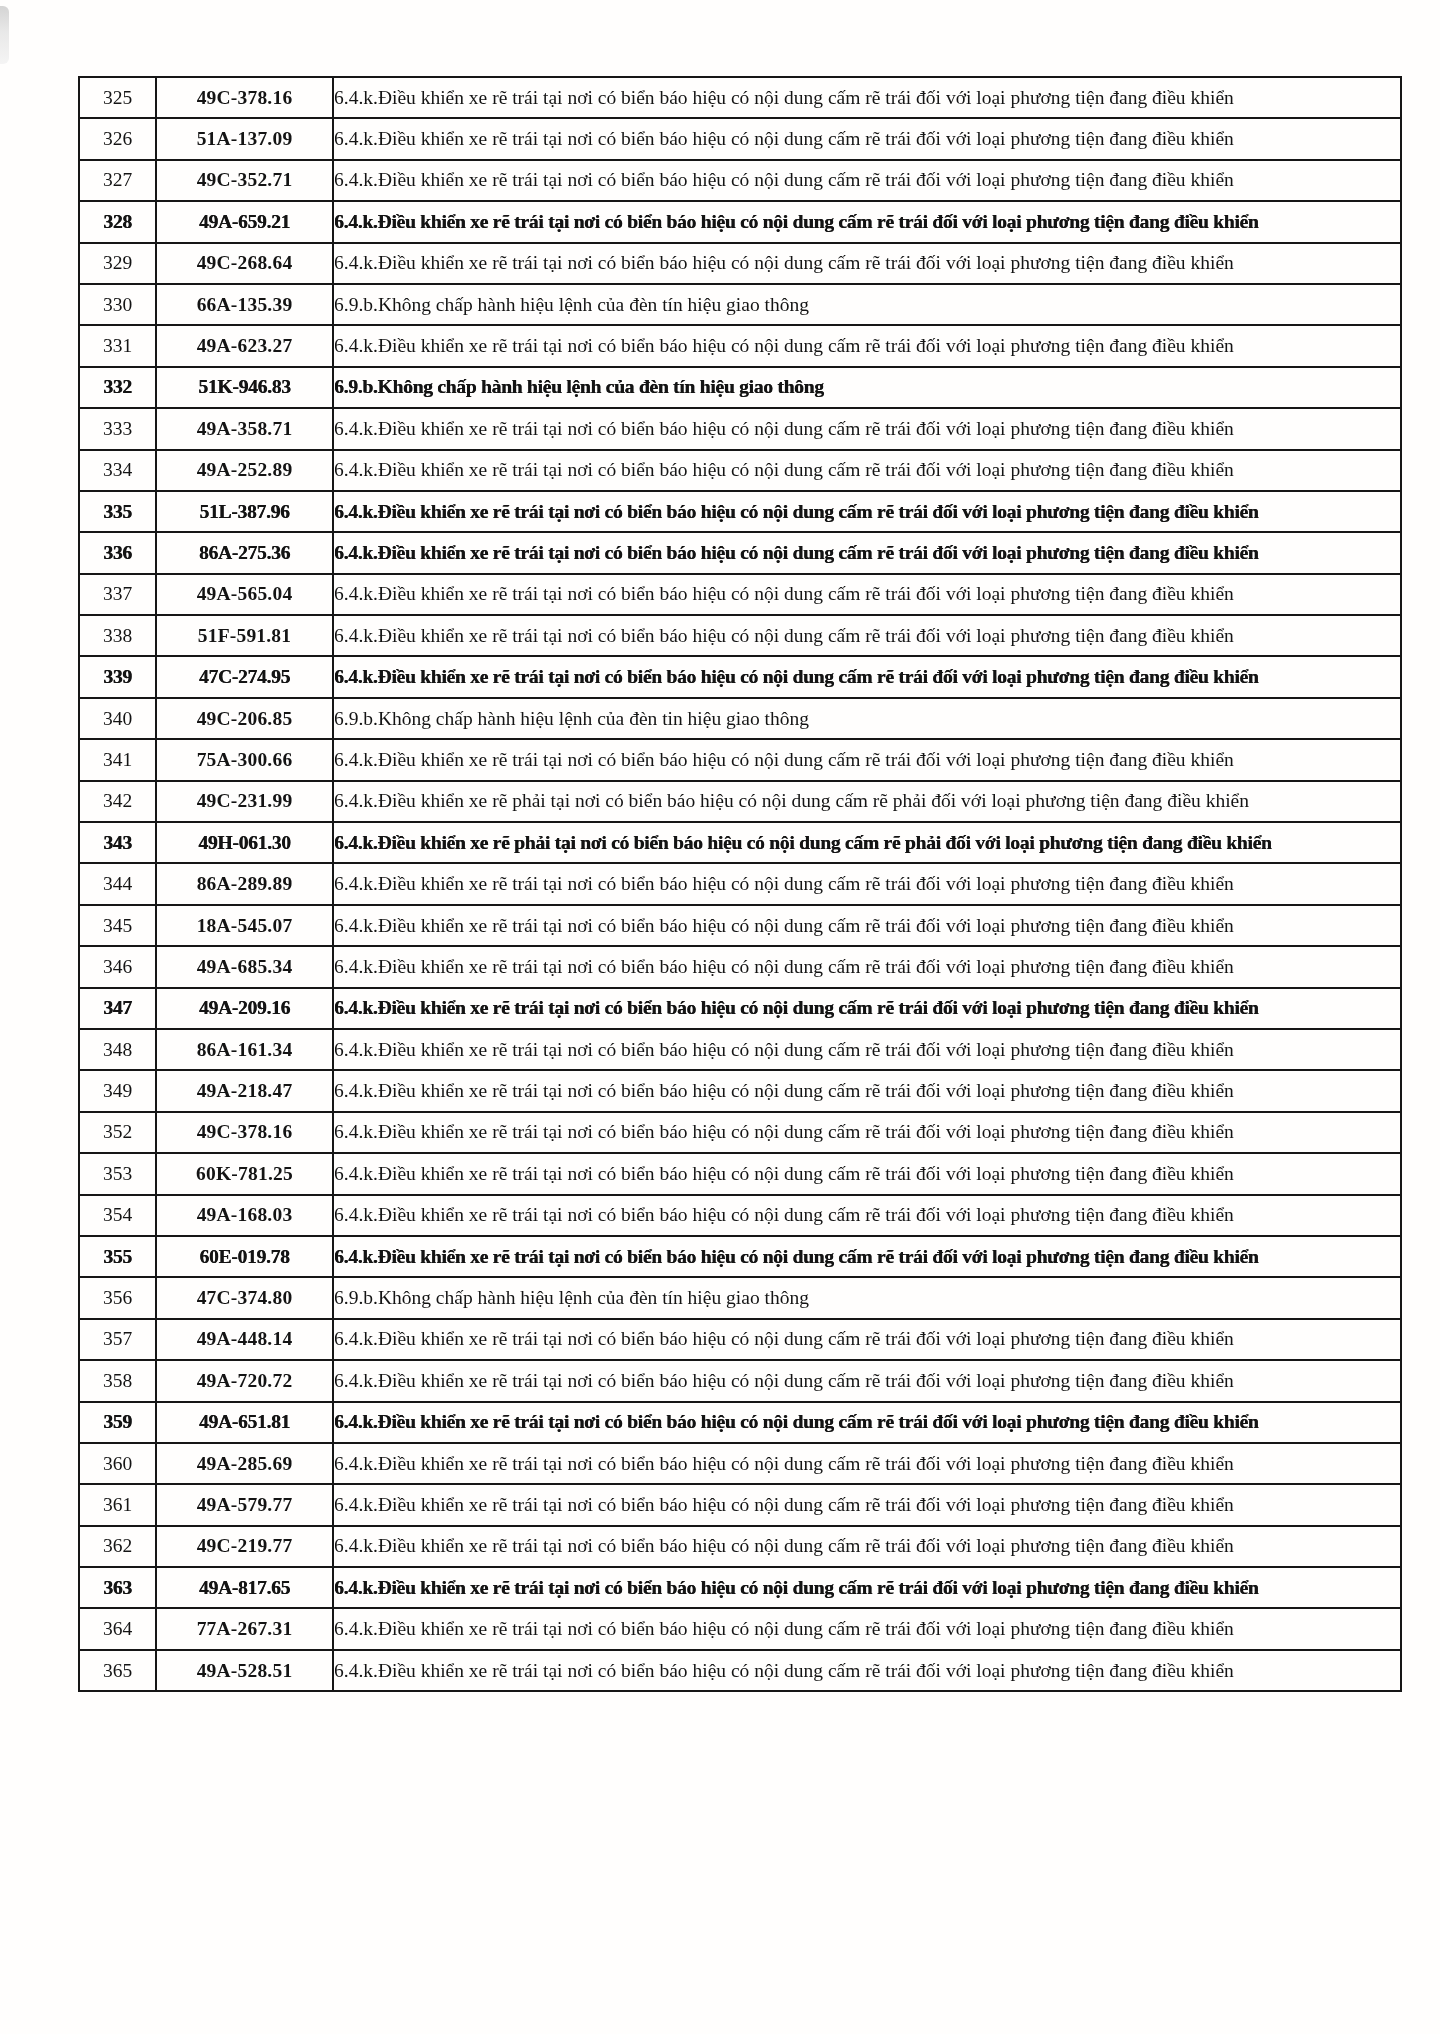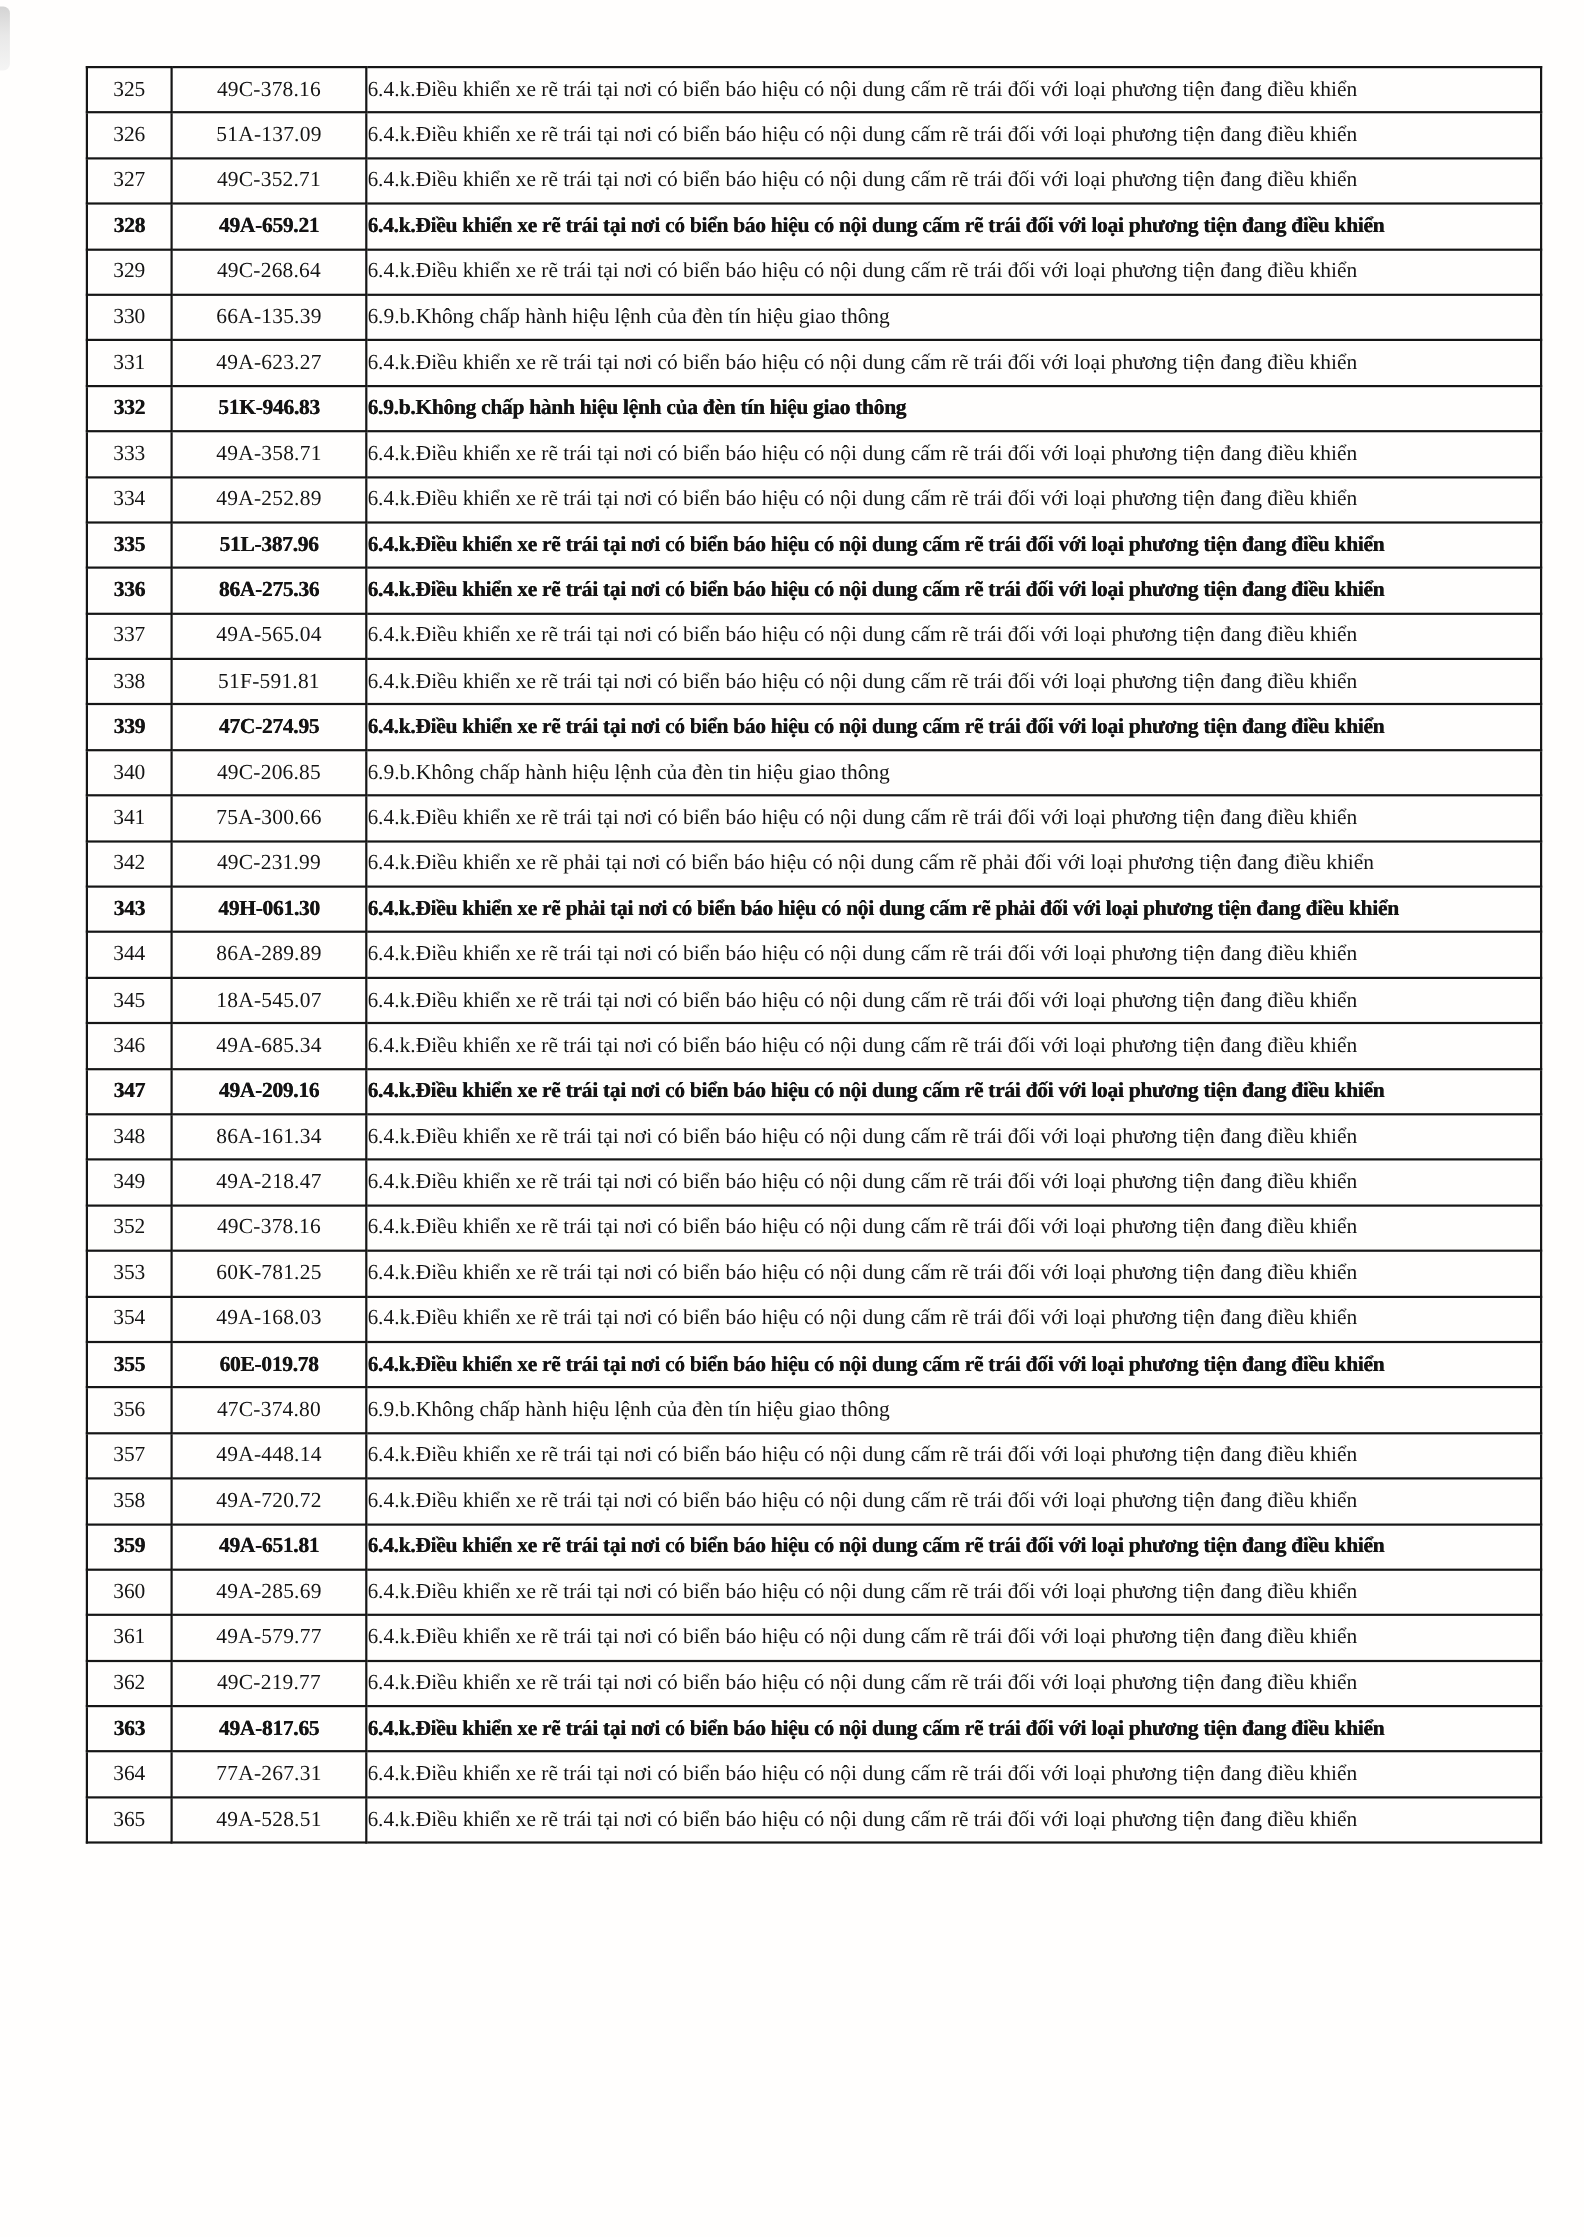--- a/index.html
+++ b/index.html
@@ -23,39 +23,39 @@
     top: 6px;
     width: 9px;
     height: 58px;
     background: linear-gradient(180deg, #c9c9c9 0%, #e3e3e3 45%, #f2f2f2 100%);
     border-radius: 0 6px 6px 0;
     opacity: .8;
   }
   table.viol {
     position: absolute;
     left: 78px;
-    top: 60px;
+    top: 76px;
     width: 1322px;
     border-collapse: collapse;
     table-layout: fixed;
   }
   table.viol td {
     border: 2.4px solid #161616;
     height: 39.4px;
     padding: 0;
     overflow: hidden;
     white-space: nowrap;
   }
   td.c-no {
     text-align: center;
     font-size: 19.5px;
   }
   td.c-plate {
     text-align: center;
-    font-weight: normal;
+    font-weight: bold;
     font-size: 19.5px;
     letter-spacing: 0.2px;
   }
   td.c-desc {
     text-align: left;
     font-size: 19.5px;
     padding-left: 4px;
     padding-right: 2px;
     border-radius: 12px;
   }

